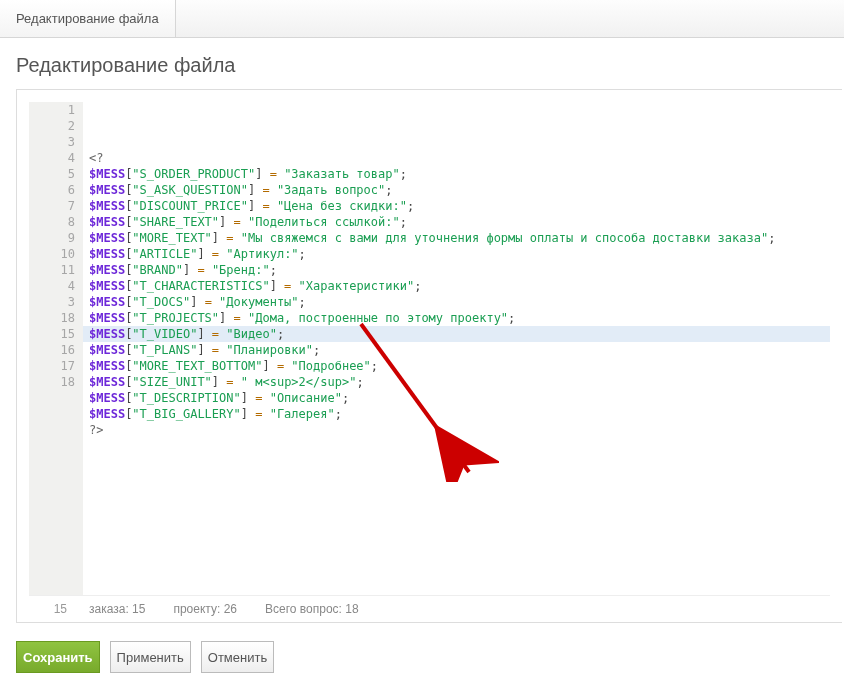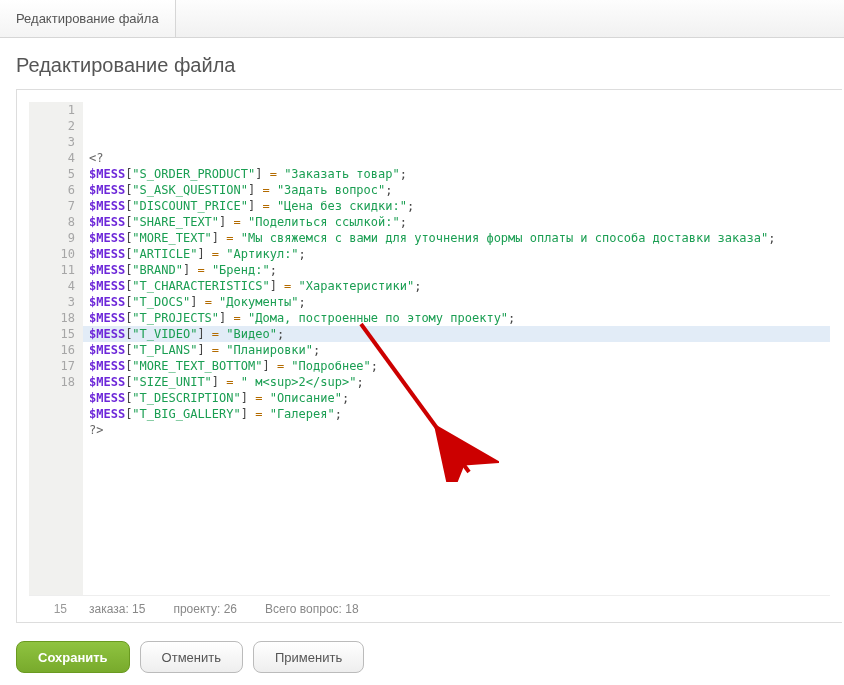--- a/index.html
+++ b/index.html
@@ -96,22 +96,22 @@
     color: #999;
   }
   .statusbar .sep { margin: 0 14px 0 14px; }
   .button-row {
     margin: 18px 0 18px 16px;
     display: flex;
     gap: 10px;
   }
   .btn {
     height: 32px;
-    padding: 0 21px;
-    border-radius: 8px;
+    padding: 0 6px;
+    border-radius: 0;
     font-size: 13px;
     cursor: pointer;
     border: 1px solid #bbb;
     background: linear-gradient(#ffffff,#eeeeee);
     color: #555;
   }
   .btn-primary {
     border: 1px solid #6a9a20;
     background: linear-gradient(#8fc340,#78aa2c);
     color: #fff;
@@ -173,15 +173,15 @@
   <div class="statusbar">
     <div class="cur-line-box">15</div>
     <span class="sep"><span>заказа</span>: <span>15</span></span>
     <span class="sep"><span>проекту</span>: <span>26</span></span>
     <span class="sep"><span>Всего вопрос</span>: <span>18</span></span>
   </div>
 </div>
 
 <div class="button-row">
   <button class="btn btn-primary">Сохранить</button>
+  <button class="btn">Применить</button>
   <button class="btn">Отменить</button>
-  <button class="btn">Применить</button>
 </div>
 
 </body></html>

